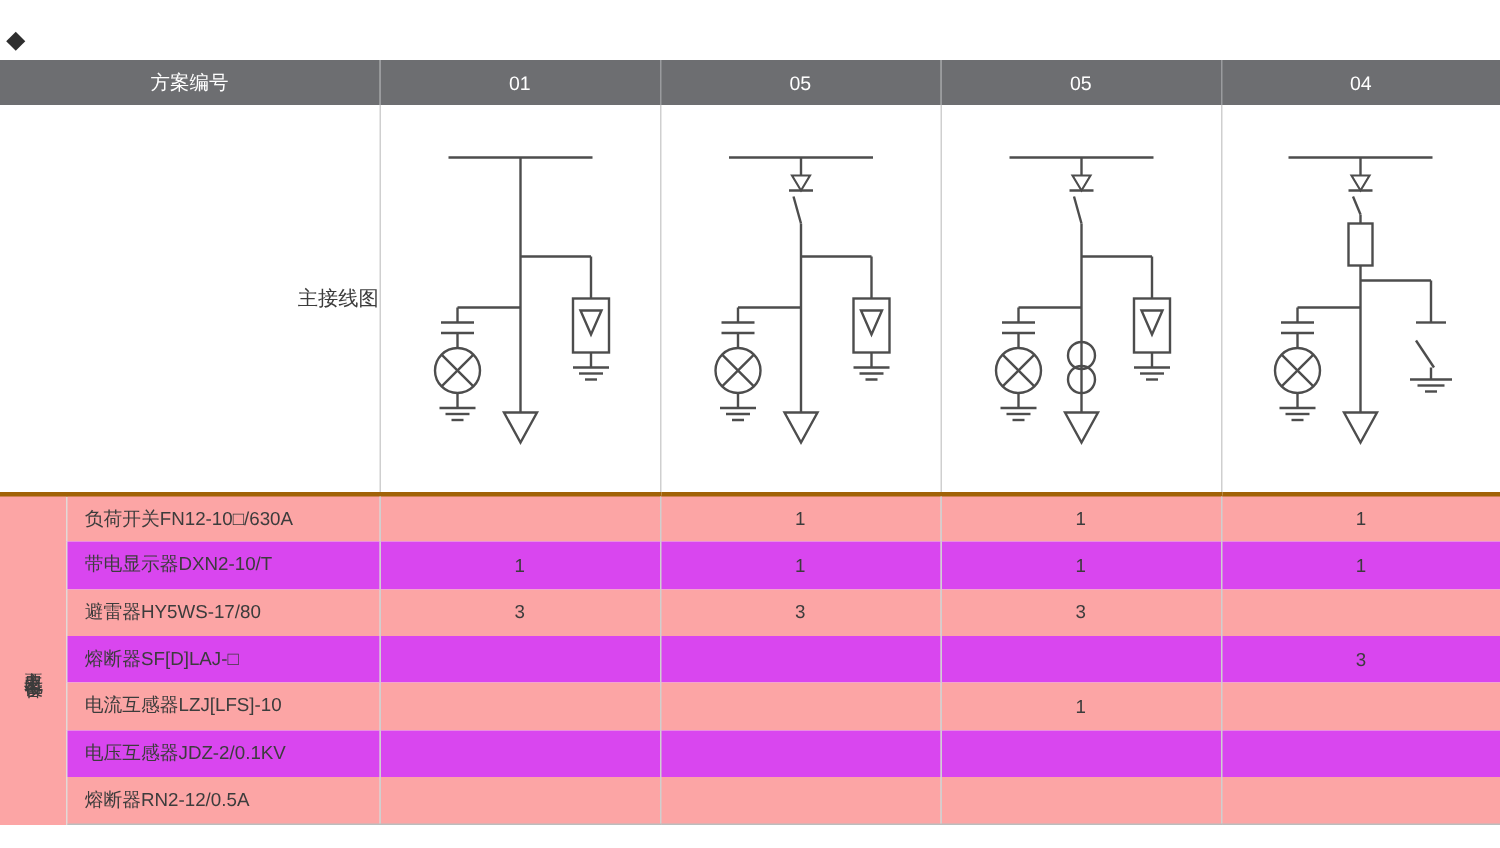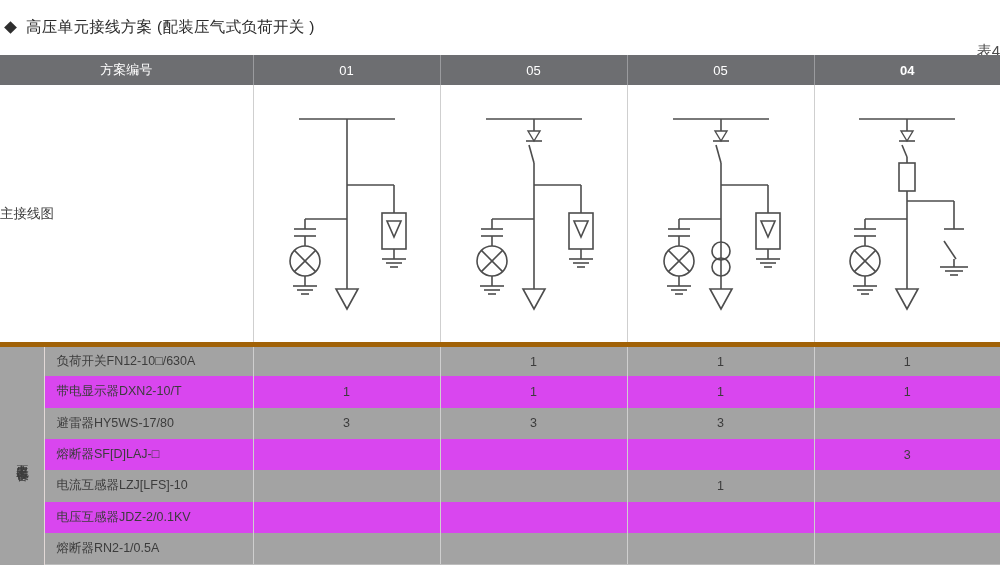--- a/index.html
+++ b/index.html
@@ -27,41 +27,41 @@
     font-size: 15.5px; color: #2b2b2b; letter-spacing: .3px;
     white-space: nowrap;
   }
   .table-no {
     position: absolute; right: 0px; top: 42px;
     font-size: 15px; color: #4a4a4a; white-space: nowrap;
   }
 
   
   .tbl {
-    position: absolute; left: 0; top: 55px;
+    position: absolute; left: 0; top: 40px;
     width: 1000px; height: 510px;
     border-collapse: collapse; table-layout: fixed;
   }
   .tbl td, .tbl th { padding: 0; margin: 0; }
 
   
   .hdr { background: #6d6e71; height: 29px; }
   .hdr td {
     color: #ffffff; font-size: 13px; text-align: center; vertical-align: middle;
     border-right: 1px solid #9a9b9e;
     font-weight: normal;
   }
-  .hdr td:last-child { border-right: none; font-weight: bold; }
+  .hdr td:last-child { border-right: none; }
 
   
   .diagrow td {
     background: #ffffff;
     border-right: 1px solid #cfcfcf;
-    border-bottom: 5px solid #a16207;
-    vertical-align: middle; text-align: left;
+    border-bottom: 3px solid #a16207;
+    vertical-align: middle; text-align: right;
     height: 248px;
   }
   .diagrow td:last-child { border-right: none; }
   .diag-label { font-size: 13.5px; color: #3c3c3c; }
 
   
   .vlabel {
     background: #ffffff;
     border-right: 1px solid #cfcfcf;
     text-align: center; vertical-align: middle;
@@ -77,35 +77,34 @@
   
   .eqrow { height: 30px; }
   .eqrow td {
     font-size: 12.5px; color: #3c3c3c;
     border-right: 1px solid #e2d9d7;
     vertical-align: middle;
   }
   .eqrow td.namecell { text-align: left; padding-left: 12px; white-space: nowrap; }
   .eqrow td.qty { text-align: center; }
   .eqrow td:last-child { border-right: none; }
-  .band-a td { background: #a3a3a3; }
+  .band-a td { background: #fca5a5; }
   .band-b td { background: #d946ef; }
   .eqrow td.divcol { border-right: 1px solid #cfcfcf; }
   .lastrow td { border-bottom: 1px solid #bdbdbd; }
 
   svg { display: block; margin: 0 auto; }
 </style>
 </head>
 <body>
 
 <div class="page">
 
   <div class="title-bar">
     <span class="diamond"></span>
-    <span class="title-text">高压单元接线方案 (配装压气式负荷开关 )</span>
   </div>
   <div class="table-no">表4</div>
 
   <table class="tbl">
     <colgroup>
       <col style="width:44px">
       <col style="width:209px">
       <col style="width:187px">
       <col style="width:187px">
       <col style="width:187px">
@@ -322,21 +321,21 @@
       <td class="qty"></td>
     </tr>
     <tr class="eqrow band-b">
       <td class="namecell divcol">电压互感器JDZ-2/0.1KV</td>
       <td class="qty divcol"></td>
       <td class="qty divcol"></td>
       <td class="qty divcol"></td>
       <td class="qty"></td>
     </tr>
     <tr class="eqrow band-a lastrow">
-      <td class="namecell divcol">熔断器RN2-1/0.5A</td>
+      <td class="namecell divcol">熔断器RN2-12/0.5A</td>
       <td class="qty divcol"></td>
       <td class="qty divcol"></td>
       <td class="qty divcol"></td>
       <td class="qty"></td>
     </tr>
   </tbody>
     </table>
 
 </div>
 

